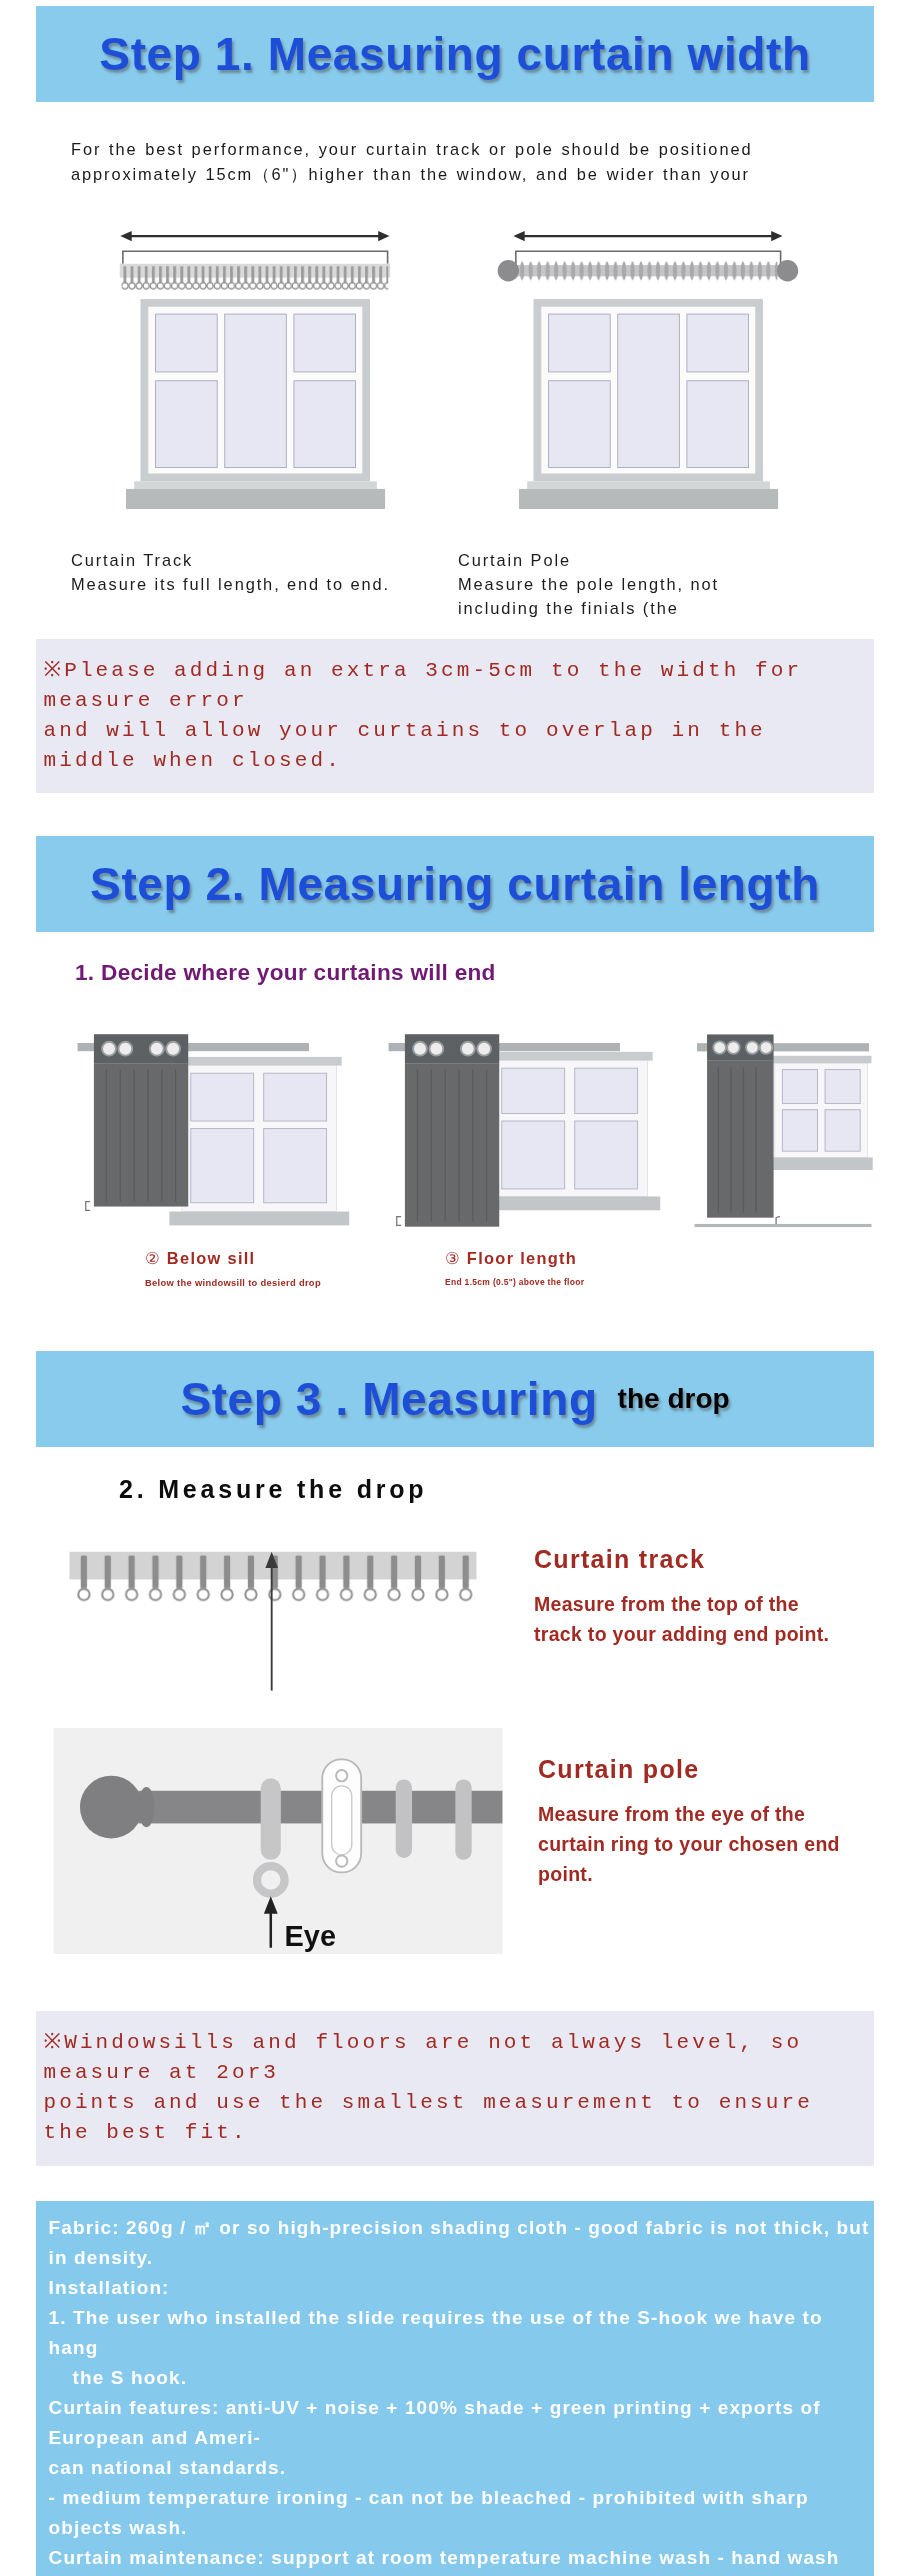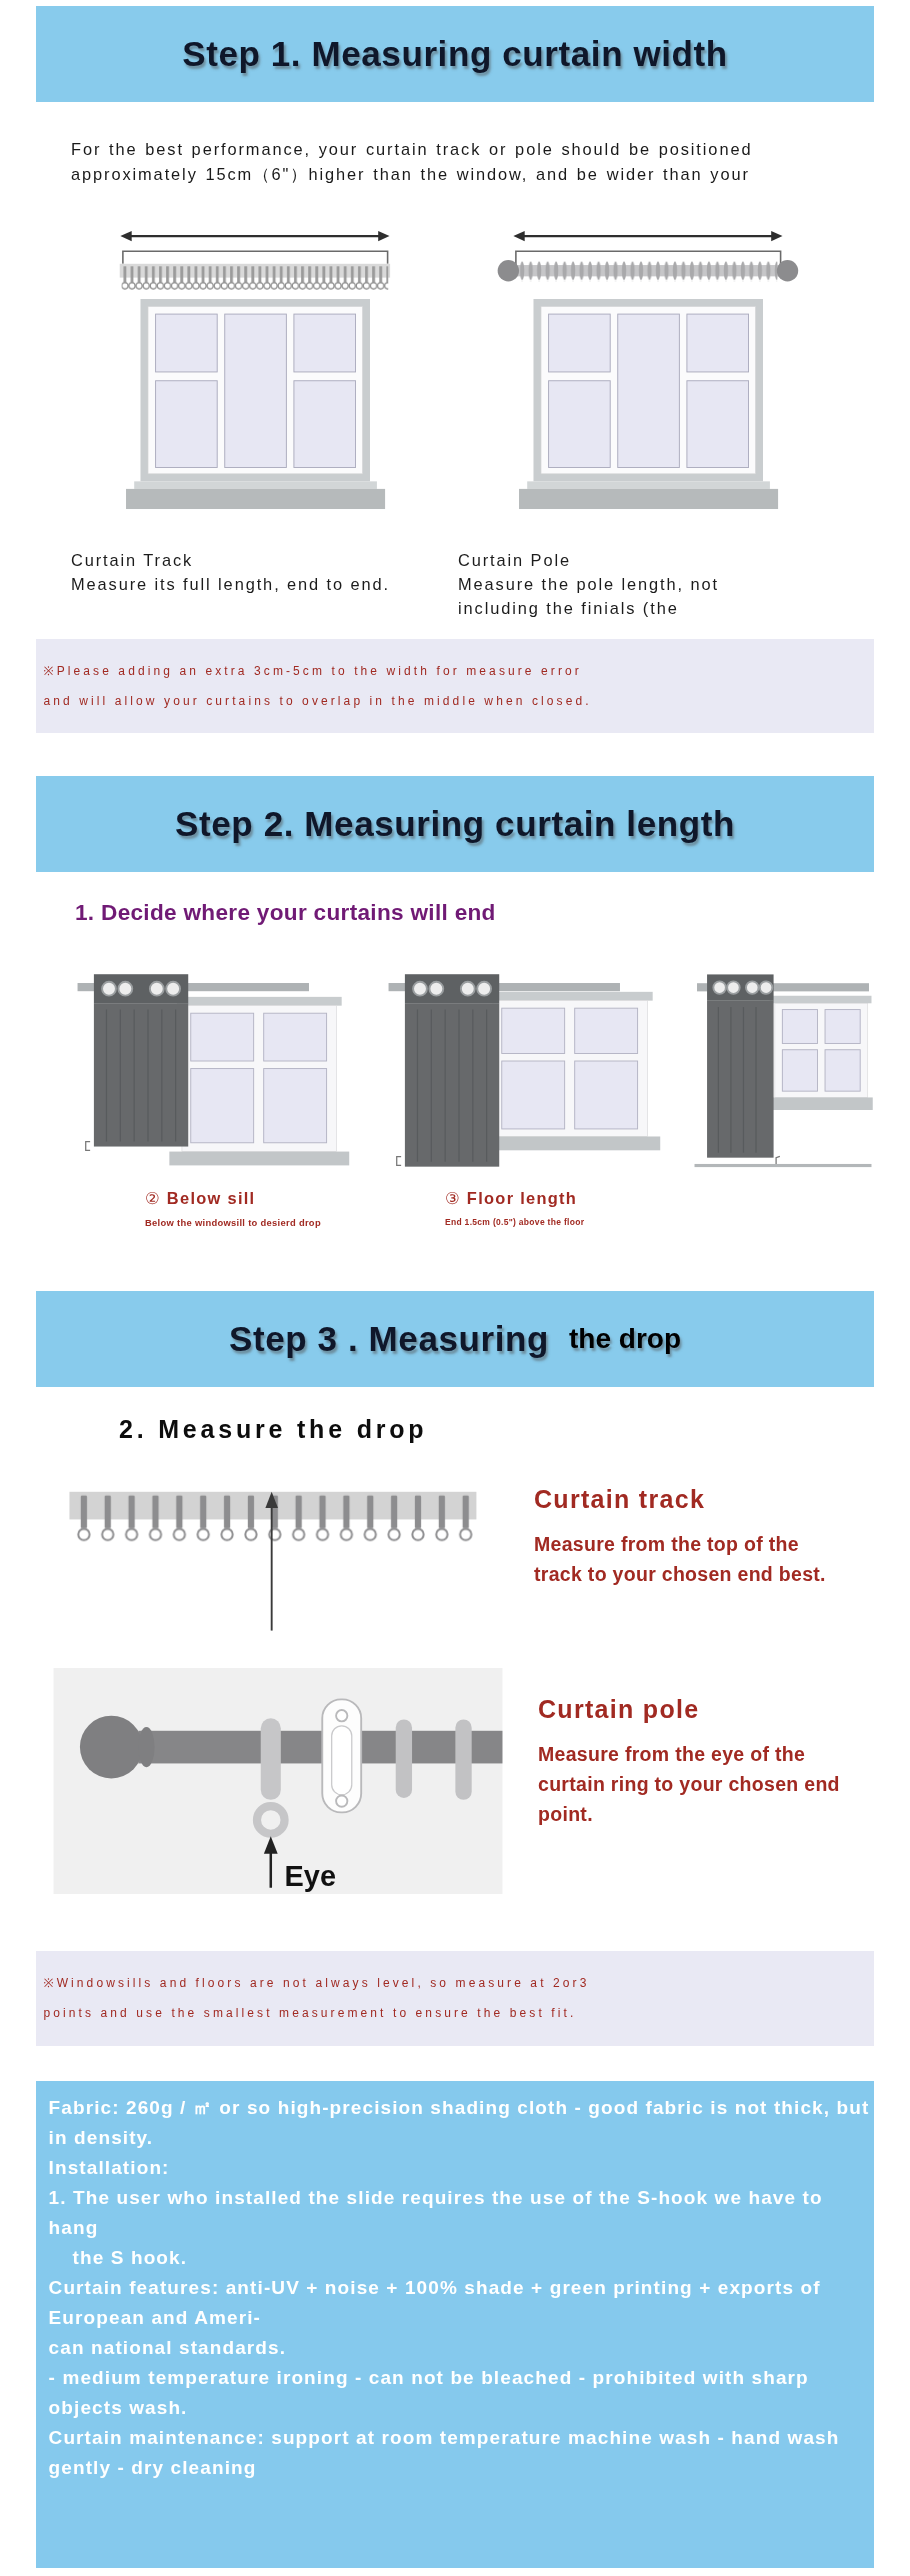--- a/index.html
+++ b/index.html
@@ -10,21 +10,21 @@
     color:var(--text-dark,#1b1b1b);
     padding-top:6.3px;
   }
   .banner {
     margin:0 36px;
     height:96px;
     background:var(--banner-blue,#88cbec);
     display:flex; align-items:center; justify-content:center;
   }
   .banner-text {
-    color:#0f172a; font-weight:bold; font-size:35px; letter-spacing:0.6px;
+    color:#1d4ed8; font-weight:bold; font-size:46px; letter-spacing:0.6px;
     text-shadow:1.9px 2.5px 2.5px rgba(80,80,80,0.5);
   }
   .banner-sub {
     color:#000000; font-weight:bold; font-size:28px; letter-spacing:0;
     margin-left:20px;
     text-shadow:1.9px 2.5px 2.5px rgba(80,80,80,0.5);
   }
   .intro {
     margin:35px 38px 0 71px;
     font-size:16.4px; line-height:25px; letter-spacing:1.9px; word-spacing:1.3px;
@@ -32,21 +32,21 @@
   }
   .diagrams-row { display:flex; margin:25px 0 0 60px; }
   .labels-row { display:flex; margin:17.6px 0 0 71px; }
   .label-col { width:387px; font-size:16.4px; letter-spacing:1.9px; line-height:24px; color:#1c1c1c; }
   .label-col.pole-col { width:auto; }
   .note {
     margin:19px 36px 0;
     background:var(--note-bg,#e9e9f4);
     padding:17px 6.3px 17.6px 7.5px;
     color:var(--accent-red,#a12a22);
-    font-size:12px; letter-spacing:3.1px; line-height:30px;
+    font-size:21px; letter-spacing:3.1px; line-height:30px;font-family:Liberation Mono, monospace;
   }
   .section-gap-2 { margin-top:43px; }
   .h-black {
     margin:28px 0 0 75px;
     font-size:22.6px; font-weight:bold; color:#701a75; letter-spacing:0.3px;
   }
   .step2-diagrams { display:flex; margin:38px 0 0 70px; }
   .sd-col1 { width:283px; }
   .sd-col2 { width:283px; margin-left:28px; }
   .sd-col3 { width:182px; margin-left:28px; }
@@ -297,21 +297,21 @@
     <rect x="30" y="14" width="640" height="88" fill="url(#hooks2)"></rect>
     <g>
       <line x1="348" y1="235" x2="348" y2="30" stroke="#3a3a3a" stroke-width="3"></line>
       <polygon points="348,14 338,40 358,40" fill="#3a3a3a"></polygon>
     </g>
   </svg>
   <div class="track-text">
     <div class="red-title">Curtain track</div>
     <div class="red-desc">
       <span>Measure from the top of the</span><br>
-      <span>track to your chosen end best.</span>
+      <span>track to your adding end point.</span>
     </div>
   </div>
 </div>
 
 <div class="pole-row">
   <svg width="450" height="248" viewBox="0 0 715 395">
     <rect x="0" y="0" width="715" height="360" fill="#f0f0f0"></rect>
     <g>
       <rect x="135" y="100" width="580" height="52" fill="#868688"></rect>
       <circle cx="92" cy="126" r="50" fill="#7f7f81"></circle>

